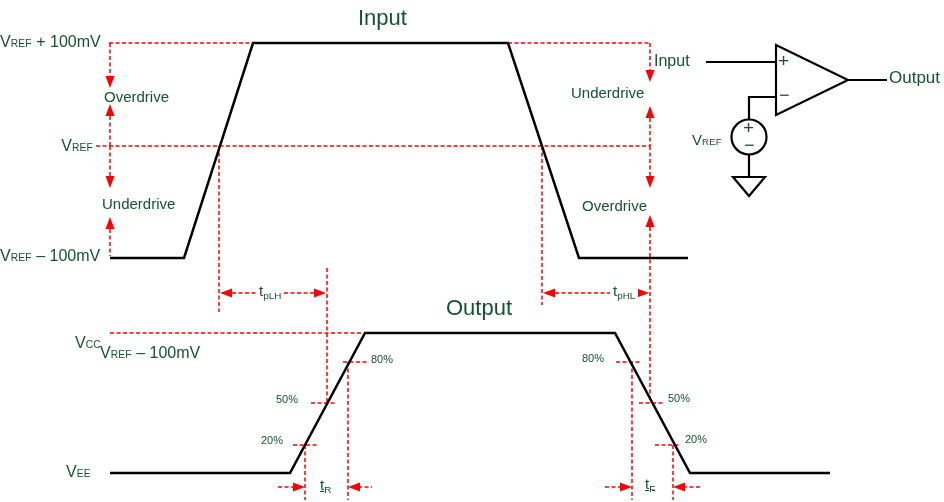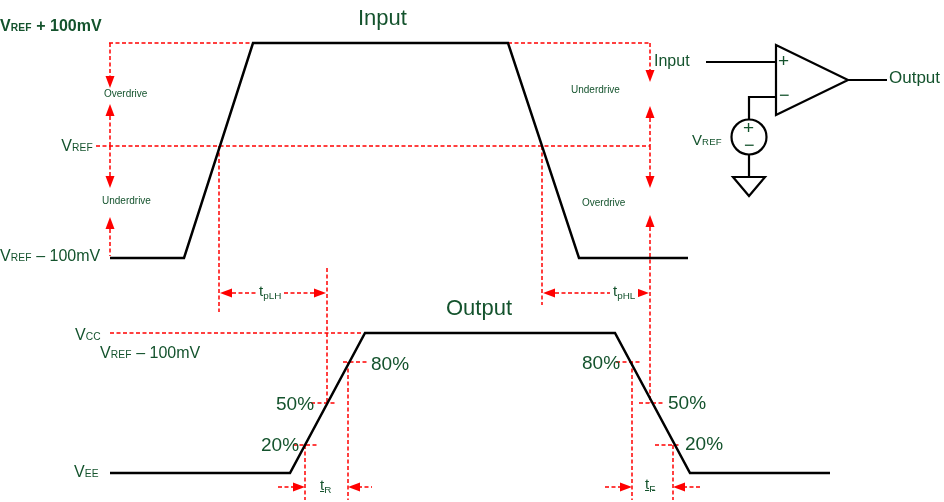--- a/index.html
+++ b/index.html
@@ -15,22 +15,22 @@
   .lbl {
     position: absolute;
     white-space: nowrap;
     color: #14532d;
     line-height: 1.05;
     font-size: 16px;
   }
   .lbl .vsub { font-size: 64%; letter-spacing: 0.2px; }
   .lbl .tsub { font-size: 66%; vertical-align: -3px; }
   .title { font-size: 22px; }
-  .drive { font-size: 10px; }
-  .pct   { font-size: 19px; }
+  .drive { font-size: 15px; }
+  .pct   { font-size: 11px; }
   .tim   { font-size: 15px; background: #ffffff; padding: 0 3px; }
   .right { text-align: right; }
   .sch   { font-size: 16px; }
   .sign  { font-weight: 400; }
 </style>
 </head>
 <body>
 
 <div class="stage">
 
@@ -109,21 +109,21 @@
       <circle cx="749" cy="137" r="17.5" fill="#ffffff"></circle>
       <line x1="749" y1="154.5" x2="749" y2="177"></line>
       <polygon points="733,177 765,177 749,196" fill="#ffffff"></polygon>
     </g>
   </svg>
 
   <div class="lbl title" style="left:358px; top:6px;">
     <span>Input</span>
   </div>
 
-  <div class="lbl right" style="left:0; top:18px; width:98px;font-weight:bold;">
+  <div class="lbl right" style="left:0; top:34px; width:98px;">
     <span>V</span><span class="vsub">REF</span><span> + 100mV</span>
   </div>
 
   <div class="lbl right" style="left:0; top:138px; width:93px;">
     <span>V</span><span class="vsub">REF</span>
   </div>
 
   <div class="lbl right" style="left:0; top:248px; width:100px;">
     <span>V</span><span class="vsub">REF</span><span> – 100mV</span>
   </div>
@@ -151,29 +151,29 @@
     <span>t</span><span class="tsub">R</span>
   </div>
   <div class="lbl tim" style="left:642px; top:476px;text-decoration:underline;">
     <span>t</span><span class="tsub">F</span>
   </div>
 
   <div class="lbl title" style="left:446px; top:296px;">
     <span>Output</span>
   </div>
 
-  <div class="lbl" style="left:75px; top:327px;">
+  <div class="lbl" style="left:75px; top:335px;">
     <span>V</span><span class="vsub">CC</span>
   </div>
 
   <div class="lbl" style="left:100px; top:345px;">
     <span>V</span><span class="vsub">REF</span><span> – 100mV</span>
   </div>
 
-  <div class="lbl" style="left:74px; top:464px;">
+  <div class="lbl" style="left:66px; top:464px;">
     <span>V</span><span class="vsub">EE</span>
   </div>
 
   <div class="lbl pct" style="left:371px; top:354px;">
     <span>80%</span>
   </div>
   <div class="lbl pct" style="left:582px; top:353px;">
     <span>80%</span>
   </div>
   <div class="lbl pct" style="left:276px; top:394px;">

